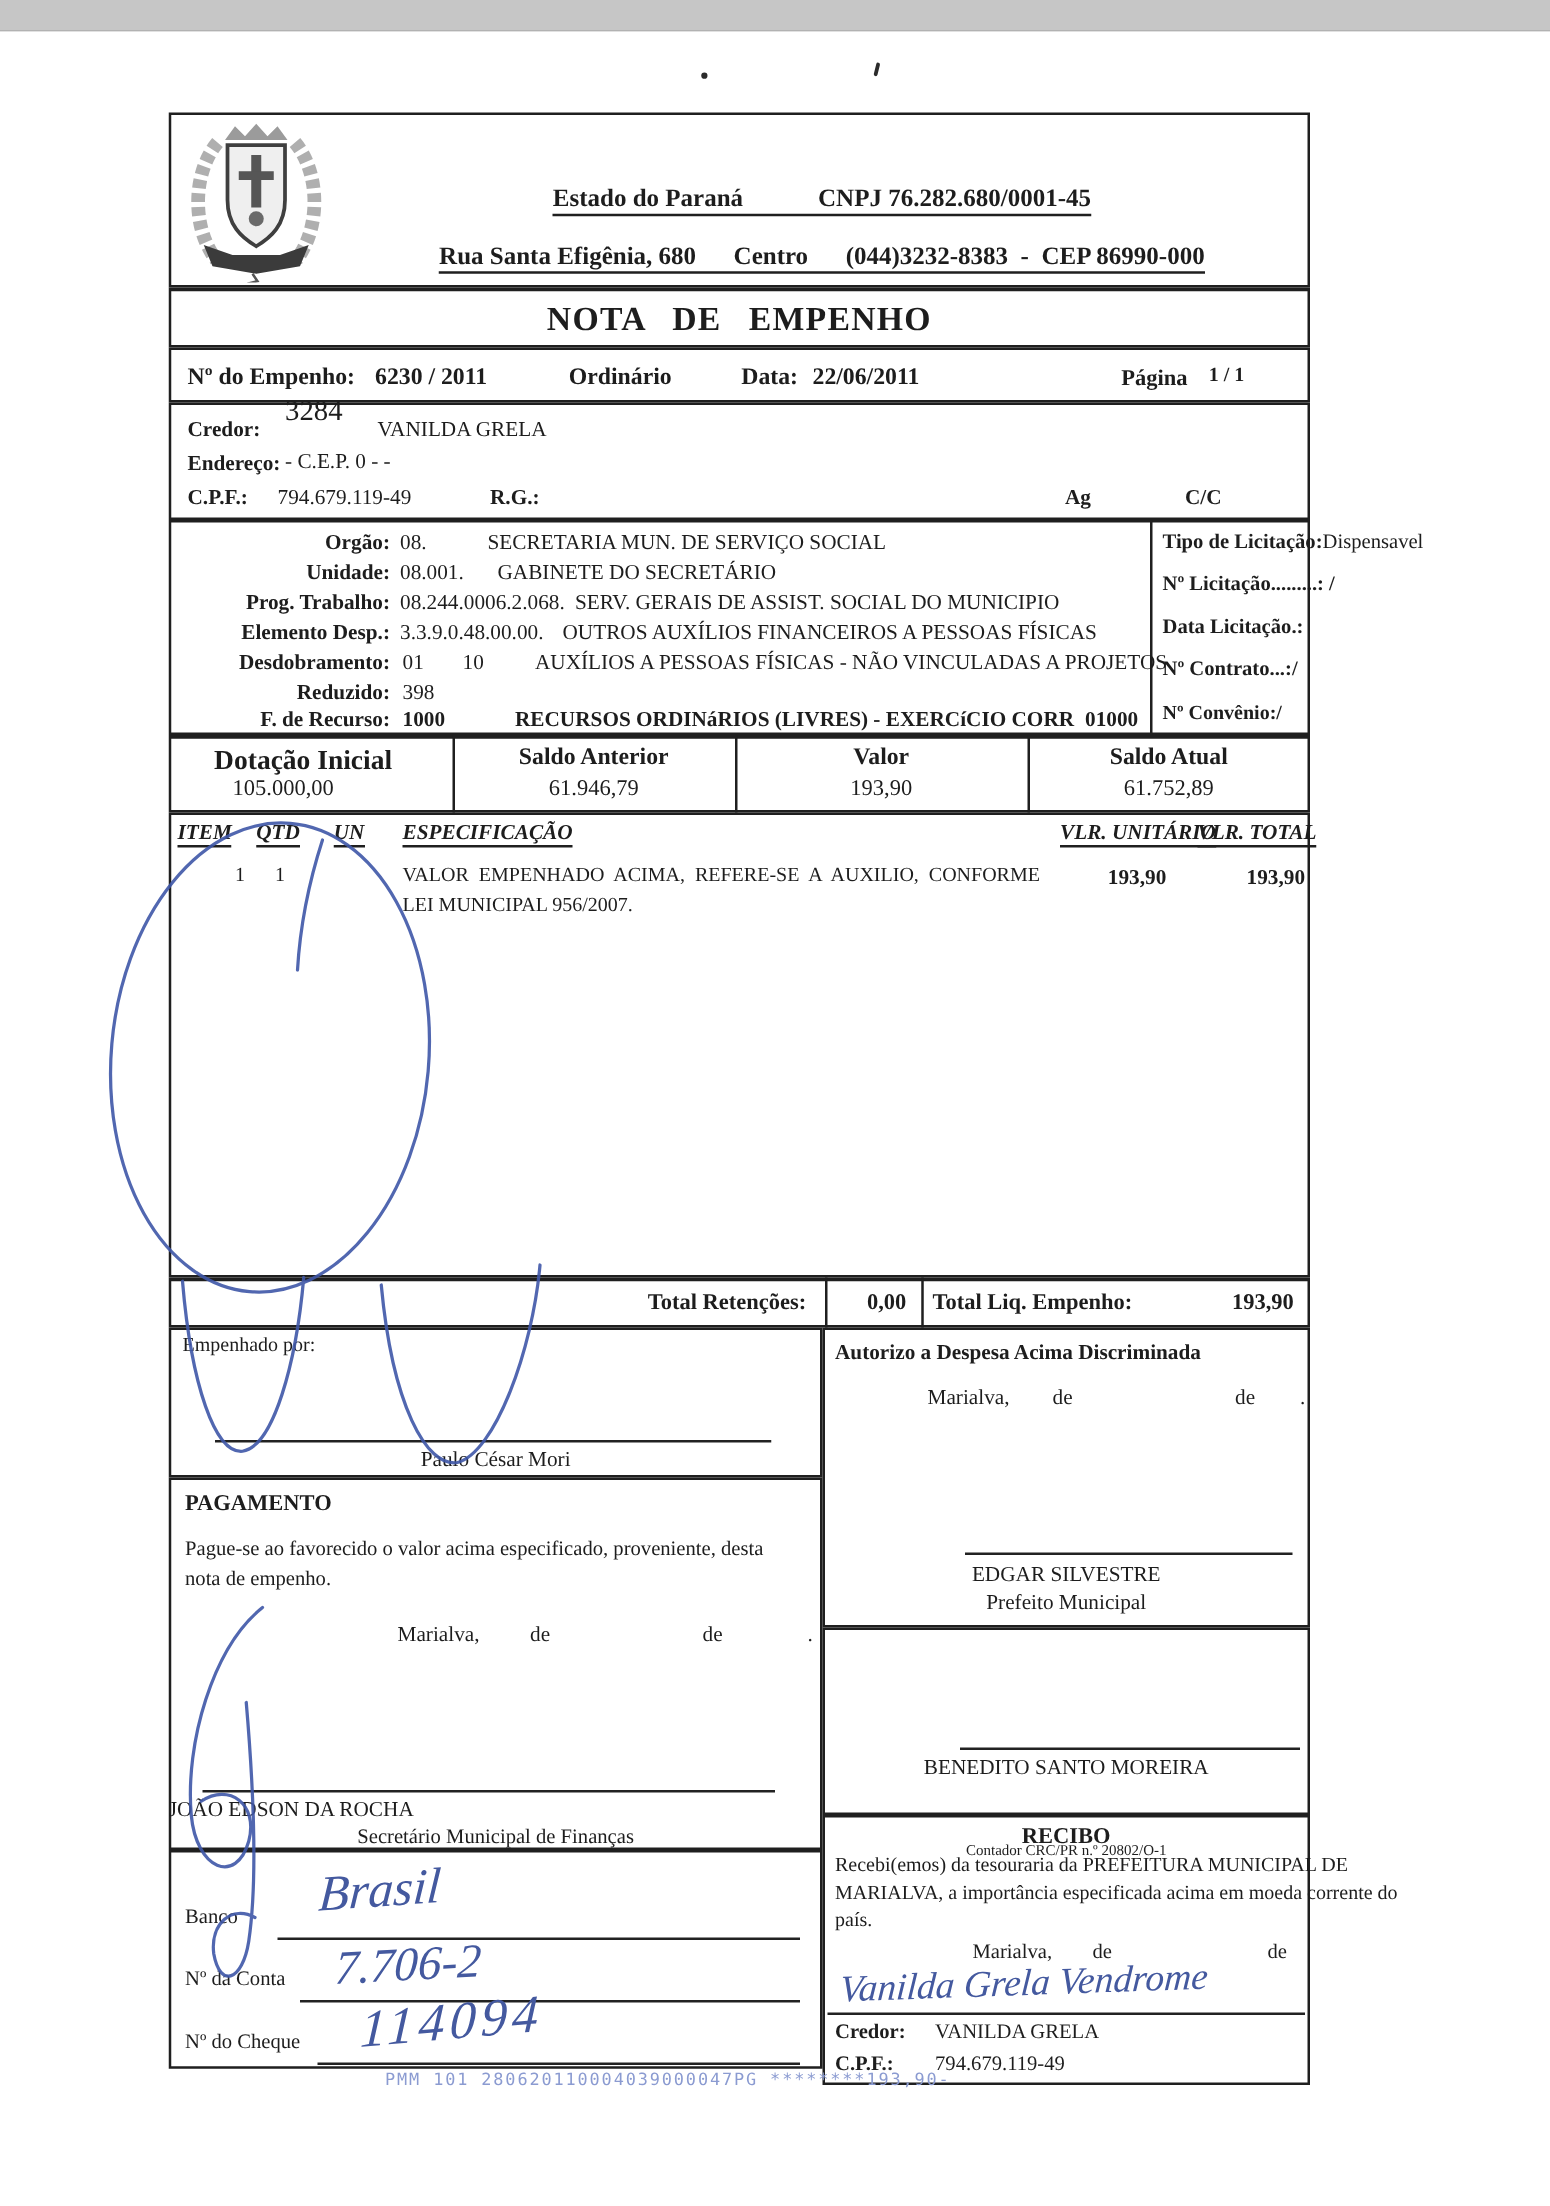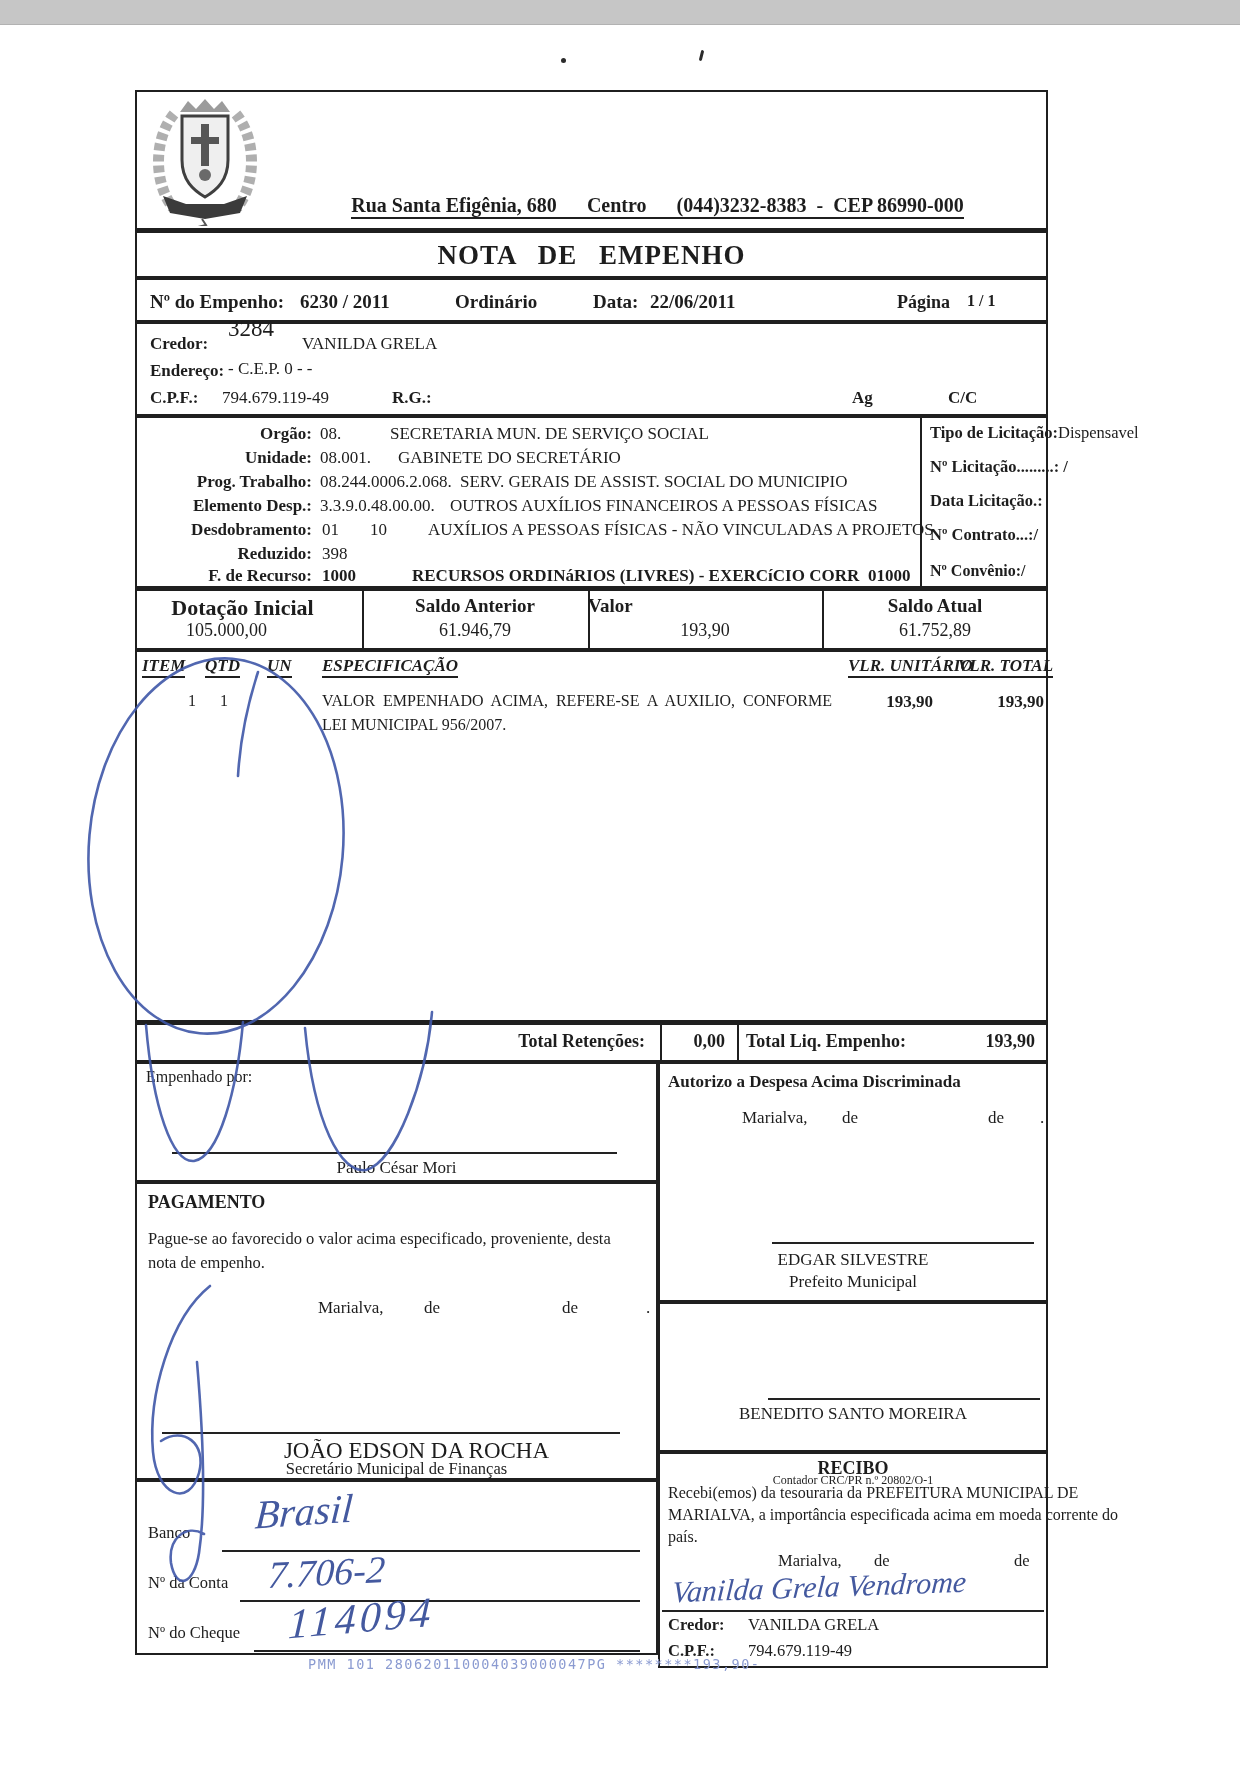--- a/index.html
+++ b/index.html
@@ -37,20 +37,25 @@
       <path d="M34,18 L42,7 L50,15 L59,5 L68,15 L76,7 L84,18 Z" fill="#8a8a8a" opacity="0.85"></path>
       <path d="M36,22 h46 v44 c0,20 -11,30 -23,37 c-12,-7 -23,-17 -23,-37 z" fill="#efefef" stroke="#3f3f3f" stroke-width="3"></path>
       <rect x="55" y="30" width="8" height="42" fill="#565656"></rect>
       <rect x="45" y="43" width="28" height="7" fill="#565656"></rect>
       <circle cx="59" cy="81" r="6" fill="#6a6a6a"></circle>
       <path d="M17,102 L40,110 L78,110 L101,102 L94,119 L59,125 L24,119 Z" fill="#3b3b3b"></path>
       <path d="M56,125 l4,6 l-8,2" stroke="#555" fill="none" stroke-width="2"></path>
     </svg>
   </div>
 
+  <div class="t b" style="left:270px;top:148px;width:775px;text-align:center;font-size:20px;">
+    <span class="ub">
+      <span>Estado do Paraná</span><span class="gap60"></span><span>CNPJ 76.282.680/0001-45</span>
+    </span>
+  </div>
   <div class="t b" style="left:270px;top:194px;width:775px;text-align:center;font-size:20px;">
     <span class="ub">
       <span>Rua Santa Efigênia, 680</span><span class="gap30"></span><span>Centro</span><span class="gap30"></span><span>(044)3232-8383</span>&nbsp;&nbsp;<span>-</span>&nbsp;&nbsp;<span>CEP 86990-000</span>
     </span>
   </div>
 
   <div class="box" style="left:135px;top:230px;width:913px;height:48px;border-top-width:3px;"></div>
   <div class="t b" style="left:135px;top:240px;width:913px;text-align:center;font-size:27px;word-spacing:14px;letter-spacing:1px;">NOTA  DE  EMPENHO</div>
 
   <div class="box" style="left:135px;top:278px;width:913px;height:44px;"></div>
@@ -116,21 +121,21 @@
 
   <div class="box" style="left:135px;top:588px;width:913px;height:62px;border-top-width:3px;"></div>
   <div class="vline" style="left:362px;top:588px;height:62px;"></div>
   <div class="vline" style="left:588px;top:588px;height:62px;"></div>
   <div class="vline" style="left:822px;top:588px;height:62px;"></div>
 
   <div class="t b" style="left:135px;top:595px;width:215px;text-align:center;font-size:22px;">Dotação Inicial</div>
   <div class="t" style="left:135px;top:620px;width:183px;text-align:center;font-size:18px;">105.000,00</div>
   <div class="t b" style="left:362px;top:595px;width:226px;text-align:center;font-size:19px;">Saldo Anterior</div>
   <div class="t" style="left:362px;top:620px;width:226px;text-align:center;font-size:18px;">61.946,79</div>
-  <div class="t b" style="left:588px;top:595px;width:234px;font-size:19px;">Valor</div>
+  <div class="t b" style="left:588px;top:595px;width:234px;text-align:center;font-size:19px;">Valor</div>
   <div class="t" style="left:588px;top:620px;width:234px;text-align:center;font-size:18px;">193,90</div>
   <div class="t b" style="left:822px;top:595px;width:226px;text-align:center;font-size:19px;">Saldo Atual</div>
   <div class="t" style="left:822px;top:620px;width:226px;text-align:center;font-size:18px;">61.752,89</div>
 
   <div class="box" style="left:135px;top:650px;width:913px;height:372px;"></div>
   <div class="t b it" style="left:142px;top:656px;font-size:17px;"><span class="ub">ITEM</span></div>
   <div class="t b it" style="left:205px;top:656px;font-size:17px;"><span class="ub">QTD</span></div>
   <div class="t b it" style="left:267px;top:656px;font-size:17px;"><span class="ub">UN</span></div>
   <div class="t b it" style="left:322px;top:656px;font-size:17px;"><span class="ub">ESPECIFICAÇÃO</span></div>
   <div class="t b it" style="left:848px;top:656px;font-size:17px;"><span class="ub">VLR. UNITÁRIO</span></div>
@@ -168,21 +173,21 @@
 
   <div class="box" style="left:135px;top:1182px;width:523px;height:298px;"></div>
   <div class="t b" style="left:148px;top:1192px;font-size:18px;">PAGAMENTO</div>
   <div class="t" style="left:148px;top:1230px;font-size:16.5px;">Pague-se ao favorecido o valor acima especificado, proveniente, desta</div>
   <div class="t" style="left:148px;top:1254px;font-size:16.5px;">nota de empenho.</div>
   <div class="t" style="left:318px;top:1298px;font-size:17px;">Marialva,</div>
   <div class="t" style="left:424px;top:1298px;font-size:17px;">de</div>
   <div class="t" style="left:562px;top:1298px;font-size:17px;">de</div>
   <div class="t" style="left:646px;top:1298px;font-size:17px;">.</div>
   <div class="sline" style="left:162px;top:1432px;width:458px;"></div>
-  <div class="t" style="left:135px;top:1438px;width:523px;text-align:center;font-size:23px;padding-left:20px;">JOÃO EDSON DA ROCHA</div>
+  <div class="t" style="left:135px;top:1438px;width:523px;font-size:17px;">JOÃO EDSON DA ROCHA</div>
   <div class="t" style="left:135px;top:1460px;width:523px;text-align:center;font-size:16.5px;">Secretário Municipal de Finanças</div>
 
   <div class="box" style="left:658px;top:1302px;width:390px;height:150px;"></div>
   <div class="sline" style="left:768px;top:1398px;width:272px;"></div>
   <div class="t" style="left:658px;top:1404px;width:390px;text-align:center;font-size:17px;">BENEDITO SANTO MOREIRA</div>
   <div class="t" style="left:658px;top:1426px;width:390px;text-align:center;font-size:12px;margin-top:48px;">Contador CRC/PR n.º 20802/O-1</div>
 
   <div class="box" style="left:135px;top:1480px;width:523px;height:175px;"></div>
   <div class="t" style="left:148px;top:1524px;font-size:16.5px;">Banco</div>
   <div class="sline" style="left:222px;top:1550px;width:418px;"></div>

